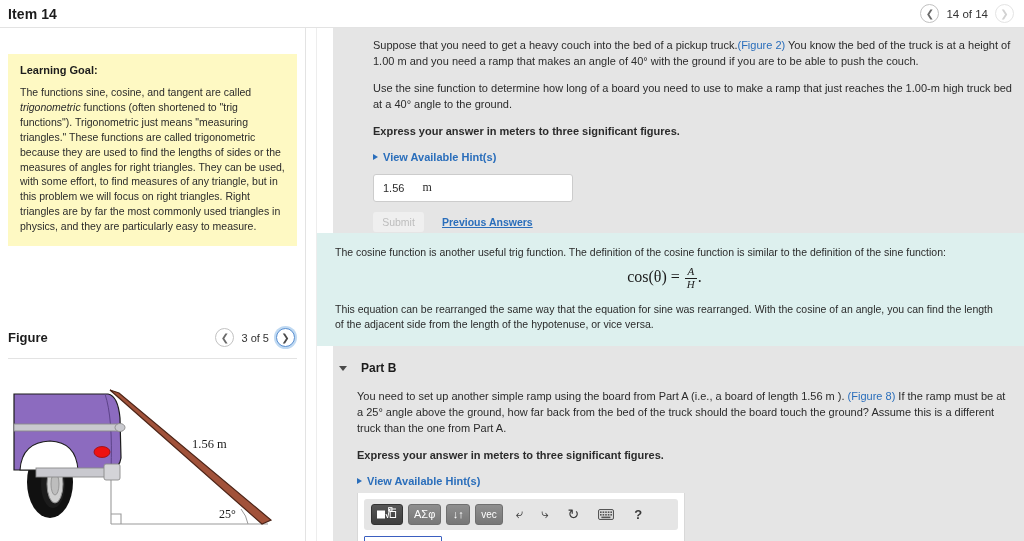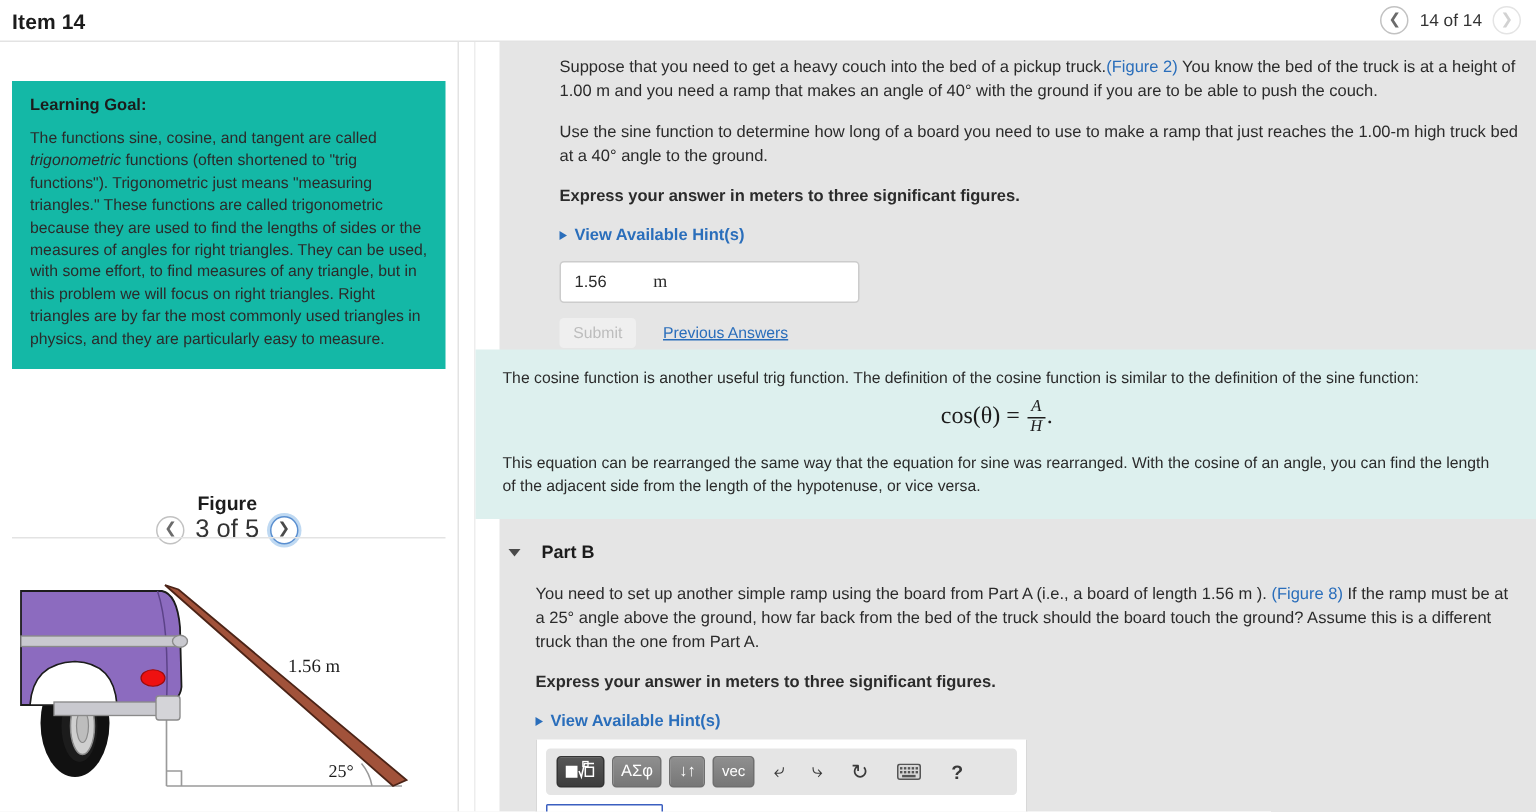--- a/index.html
+++ b/index.html
@@ -47,36 +47,35 @@
     position: absolute; top: 28px; left: 305px; width: 1px; height: 513px;
     background: #e3e3e3;
   }
   .v-divider2 {
     position: absolute; top: 28px; left: 316px; width: 1px; height: 513px;
     background: #ededed;
   }
 
   .goal-box {
     position: absolute; top: 26px; left: 8px; width: 289px;
-    background: #14b8a6; padding: 10px 12px 12px 12px;
+    background: #fef9c3; padding: 10px 12px 12px 12px;
   }
   .goal-title { font-size: 11px; font-weight: bold; color: #1c1c1c; margin-bottom: 9px; }
   .goal-p { font-size: 10.5px; line-height: 1.42; color: #2b2b2b; margin: 0 0 9px 0; }
   .goal-p:last-child { margin-bottom: 0; }
   .goal-p i { font-style: italic; }
 
   .figure-head {
     position: absolute; top: 300px; left: 0; width: 305px;
     display: flex; align-items: center; justify-content: space-between;
     padding: 0 10px 0 8px;
-    flex-direction: column;
   }
   .figure-title { font-size: 13px; font-weight: bold; color: #1c1c1c; }
   .fig-pager { display: flex; align-items: center; gap: 7px; }
-  .fig-pager-label { font-size: 17px; color: #333; }
+  .fig-pager-label { font-size: 11px; color: #333; }
   .circ-btn.focus {
     border: 1px solid #5a8fd0; color: #4a4a4a;
     box-shadow: 0 0 0 2px #bfd9f2; background: #fff;
   }
   .hr-fig {
     position: absolute; top: 330px; left: 8px; width: 289px;
     height: 1px; background: #e3e3e3;
   }
 
   .figure-art { position: absolute; top: 344px; left: 0; width: 305px; height: 195px; }
@@ -108,32 +107,32 @@
   .tri-down {
     width: 0; height: 0;
     border-top: 5px solid #4a4a4a;
     border-left: 4px solid transparent;
     border-right: 4px solid transparent;
   }
 
   .answer-field {
     width: 200px; height: 28px;
     border: 1px solid #ccc; border-radius: 3px; background: #fff;
-    display: flex; align-items: center; padding: 0 9px; gap: 31px;
+    display: flex; align-items: center; padding: 0 9px; gap: 18px;
     font-size: 11px; color: #2b2b2b;
   }
   .unit-serif { font-family: "Liberation Serif", serif; font-size: 12px; }
 
   .submit-row { display: flex; align-items: center; gap: 18px; margin-top: 10px; }
   .btn-submit {
     width: 51px; height: 20px; border: none; border-radius: 3px;
     background: #efefef; color: #bdbdbd; font-size: 10.5px;
     font-family: "Liberation Sans", sans-serif; cursor: default;
   }
-  .prev-answers { font-size: 10.5px; font-weight: normal; }
+  .prev-answers { font-size: 10.5px; font-weight: bold; }
 
   .correct-box {
     margin-top: 11px; width: 208px; height: 32px;
     border: 1px solid #dcdcdc; border-radius: 4px; background: #fff;
     display: flex; align-items: center; gap: 12px; padding-left: 14px;
   }
   .check { color: #1a9c46; font-size: 14px; font-weight: bold; }
   .correct-label { font-size: 11.5px; font-weight: bold; color: #1c1c1c; }
 
   .teal-box {

